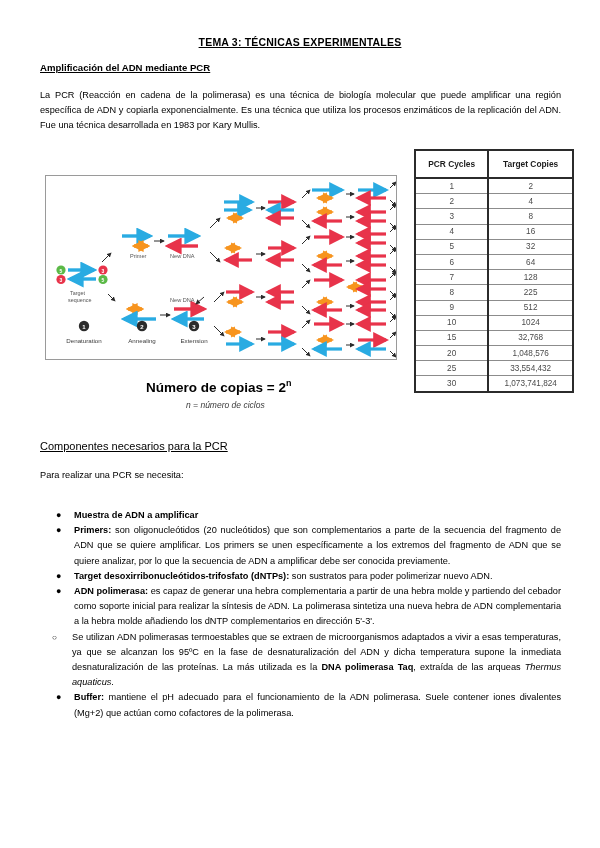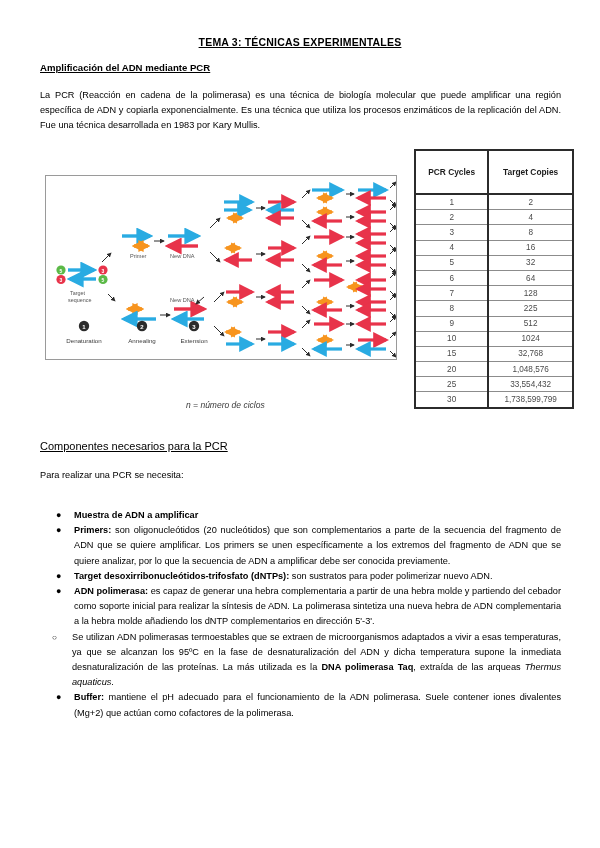--- a/index.html
+++ b/index.html
@@ -167,21 +167,21 @@
     text-align: center;
     font-size: 8.2px;
     padding: 2.6px 2px;
     color: #4a4a4a;
     font-family: "Liberation Sans", sans-serif;
   }
   table.pcr-table th {
     font-weight: bold;
     font-size: 8.4px;
     color: #1d1d1d;
-    padding: 16px 2px;
+    padding: 8px 2px;
     border-bottom: 2px solid #2b2b2b;
   }
   table.pcr-table td.cycles { border-right: 2px solid #2b2b2b; }
   table.pcr-table th.cycles { border-right: 2px solid #2b2b2b; }
 </style>
 </head>
 <body>
 
 <div class="page">
 
@@ -373,20 +373,21 @@
         <path d="M344 115 l6 6" marker-end="url(#ar-blk)"></path>
         <path d="M344 124 l6 -6" marker-end="url(#ar-blk)"></path>
         <path d="M344 136 l6 6" marker-end="url(#ar-blk)"></path>
         <path d="M344 146 l6 -6" marker-end="url(#ar-blk)"></path>
         <path d="M344 162 l6 -6" marker-end="url(#ar-blk)"></path>
         <path d="M344 175 l6 6" marker-end="url(#ar-blk)"></path>
       </g>
     </svg>
   </div>
 
+  <div class="formula"><span>Número de copias = 2</span><sup>n</sup></div>
   <div class="formula-note">n = número de ciclos</div>
 
   <div class="pcr-table-wrap">
     <table class="pcr-table">
       <thead>
         <tr>
           <th class="cycles">PCR Cycles</th>
           <th>Target Copies</th>
         </tr>
       </thead>
@@ -438,21 +439,21 @@
           <tr>
             <td class="cycles">20</td>
             <td>1,048,576</td>
           </tr>
           <tr>
             <td class="cycles">25</td>
             <td>33,554,432</td>
           </tr>
           <tr>
             <td class="cycles">30</td>
-            <td>1,738,599,799</td>
+            <td>1,073,741,824</td>
           </tr>
         </tbody>
     </table>
   </div>
 
   <div class="sub-heading">Componentes necesarios para la PCR</div>
   <div class="para" id="needs-line">Para realizar una PCR se necesita:</div>
 
   <ul class="bullets" id="bullet-list">
       <li class="bullet"><span class="marker">●</span><b>Muestra de ADN a amplificar</b><span></span></li>

